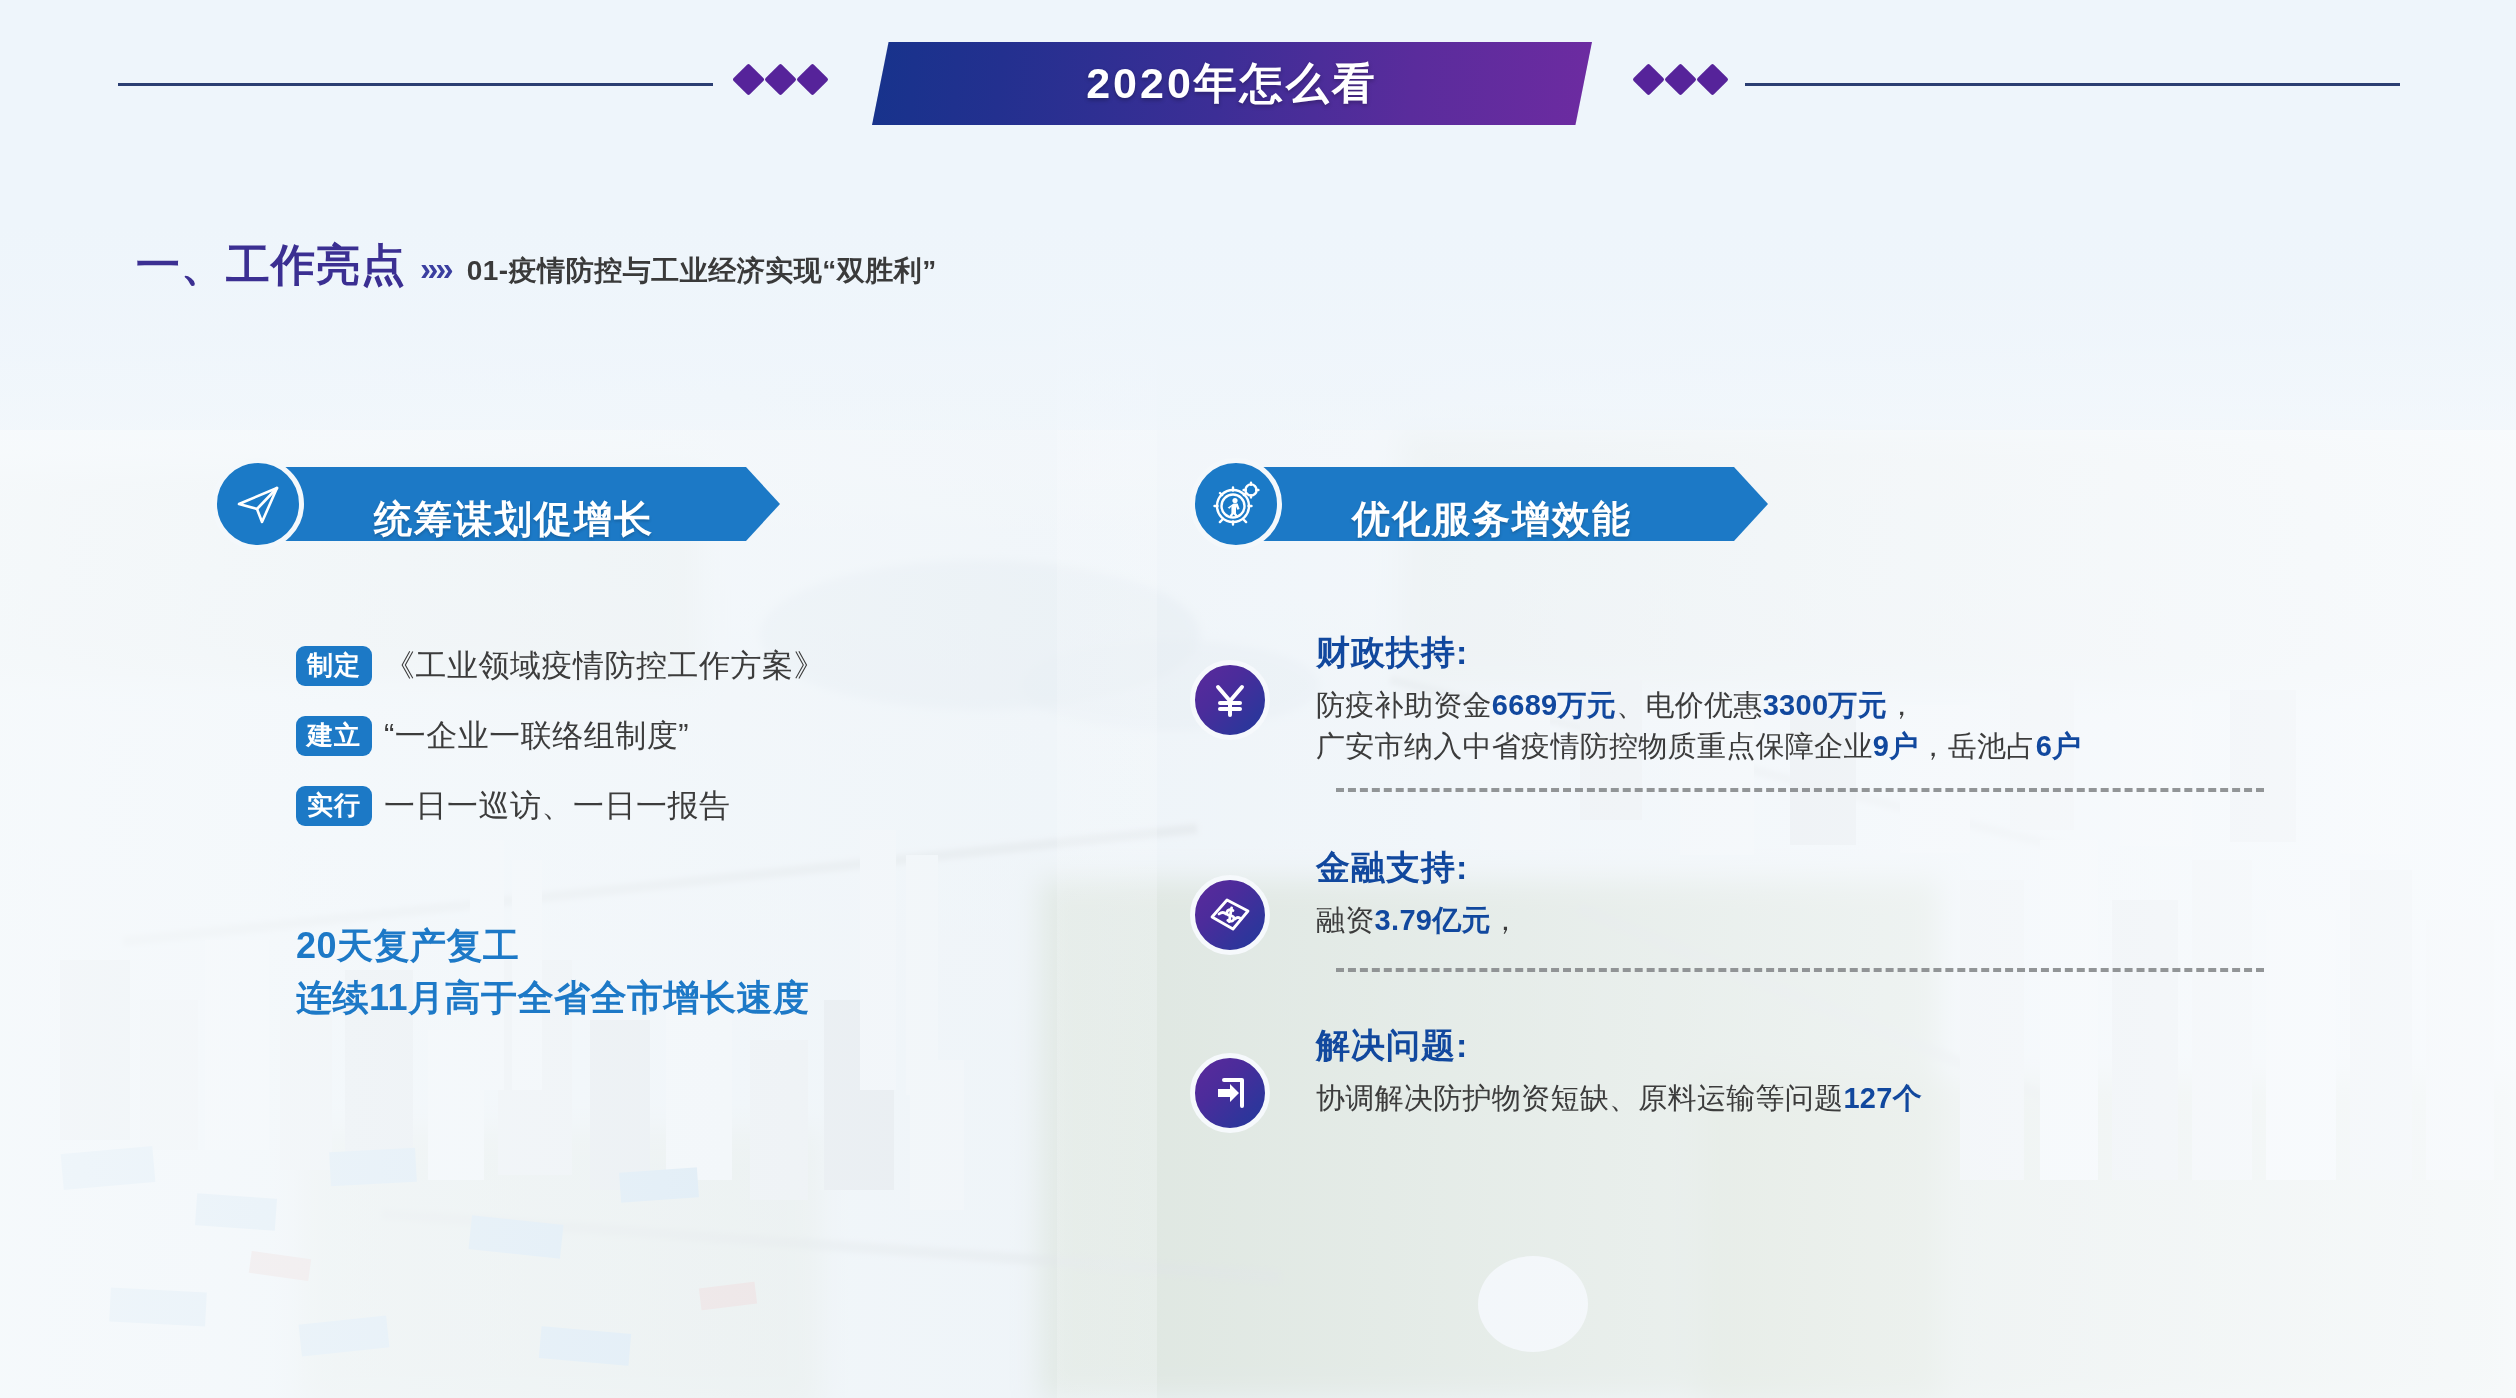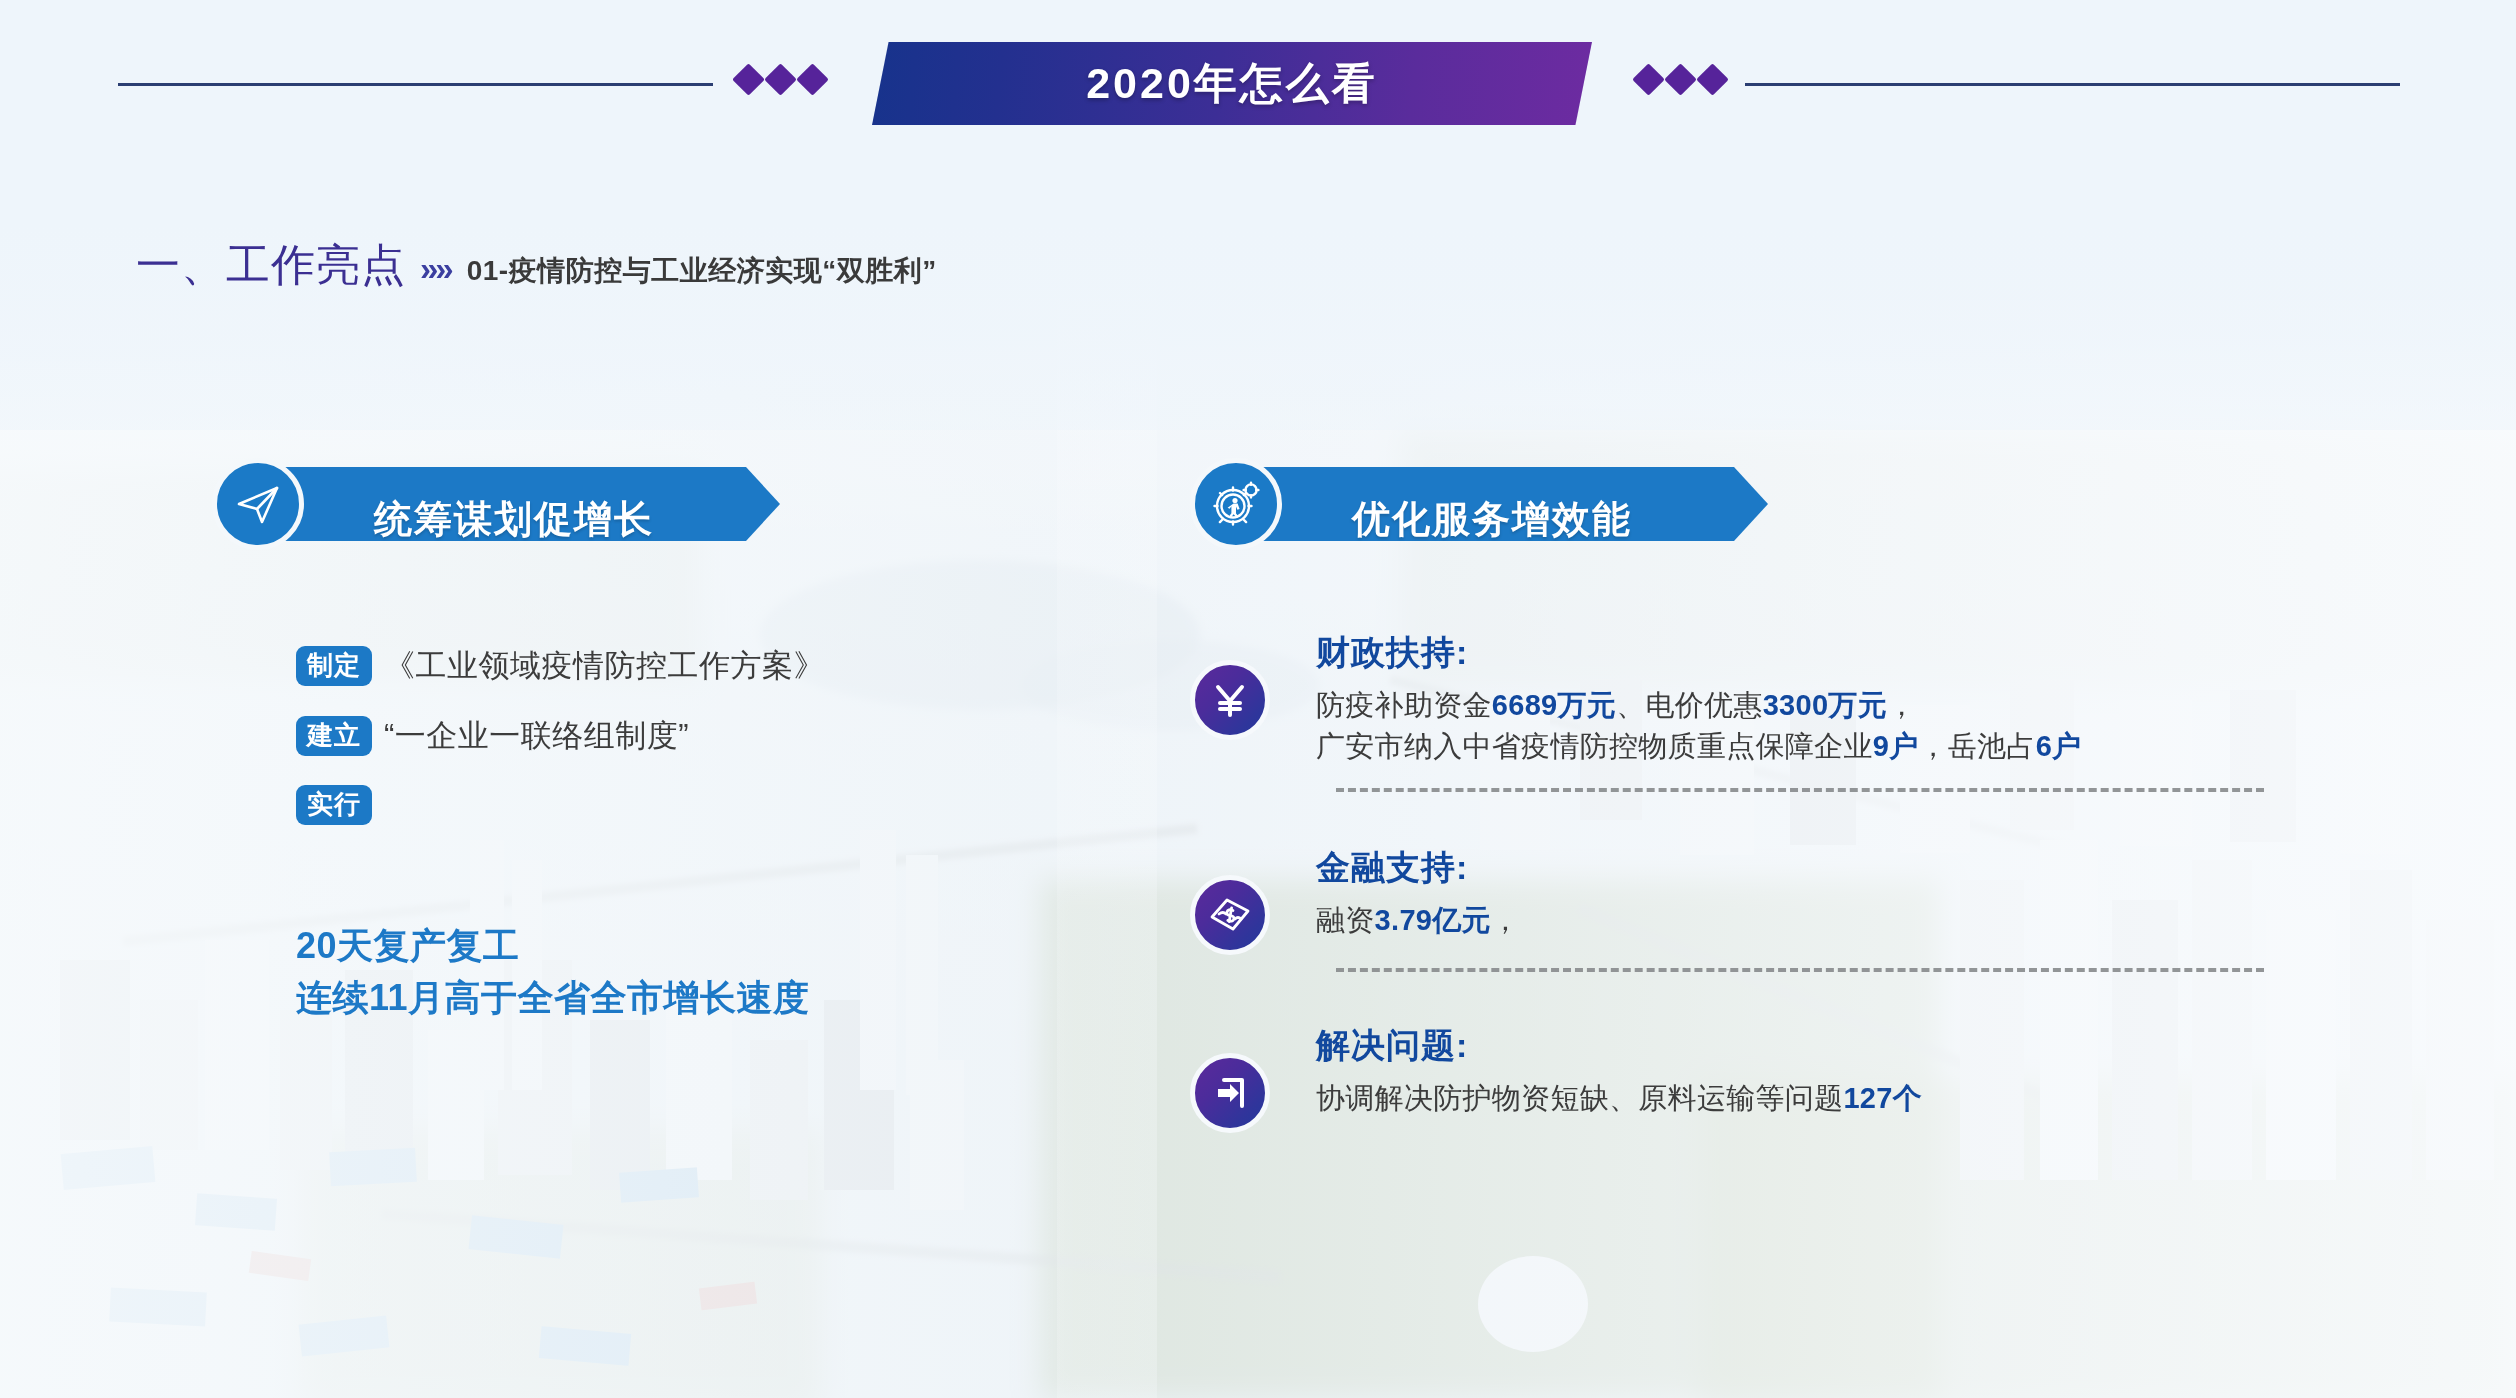--- a/index.html
+++ b/index.html
@@ -114,21 +114,21 @@
 
   
   .section-head {
     position: absolute;
     left: 136px; top: 236px;
     display: flex; align-items: baseline;
   }
   .sh-index {
     color: #3b2f92;
     font-size: 44px;
-    font-weight: normal;
+    font-weight: bold;
     letter-spacing: 1px;
     white-space: nowrap;
   }
   .sh-chev {
     color: #3b3fa0;
     font-size: 33px;
     font-weight: bold;
     margin: 0 16px 0 14px;
     letter-spacing: -3px;
   }
@@ -397,20 +397,21 @@
     <div class="ll-row">
       <span class="ll-tag">制定</span>
       <span class="ll-text">《工业领域疫情防控工作方案》</span>
     </div>
     <div class="ll-row">
       <span class="ll-tag">建立</span>
       <span class="ll-text">“一企业一联络组制度”</span>
     </div>
     <div class="ll-row">
       <span class="ll-tag">实行</span>
+      <span class="ll-text">一日一巡访、一日一报告</span>
     </div>
   </div>
 
   <div class="left-highlight">
     <div>20天复产复工</div>
     <div>连续11月高于全省全市增长速度</div>
   </div>
 
   <div class="rblock" id="rblock-0">
     <div class="rb-icon">

